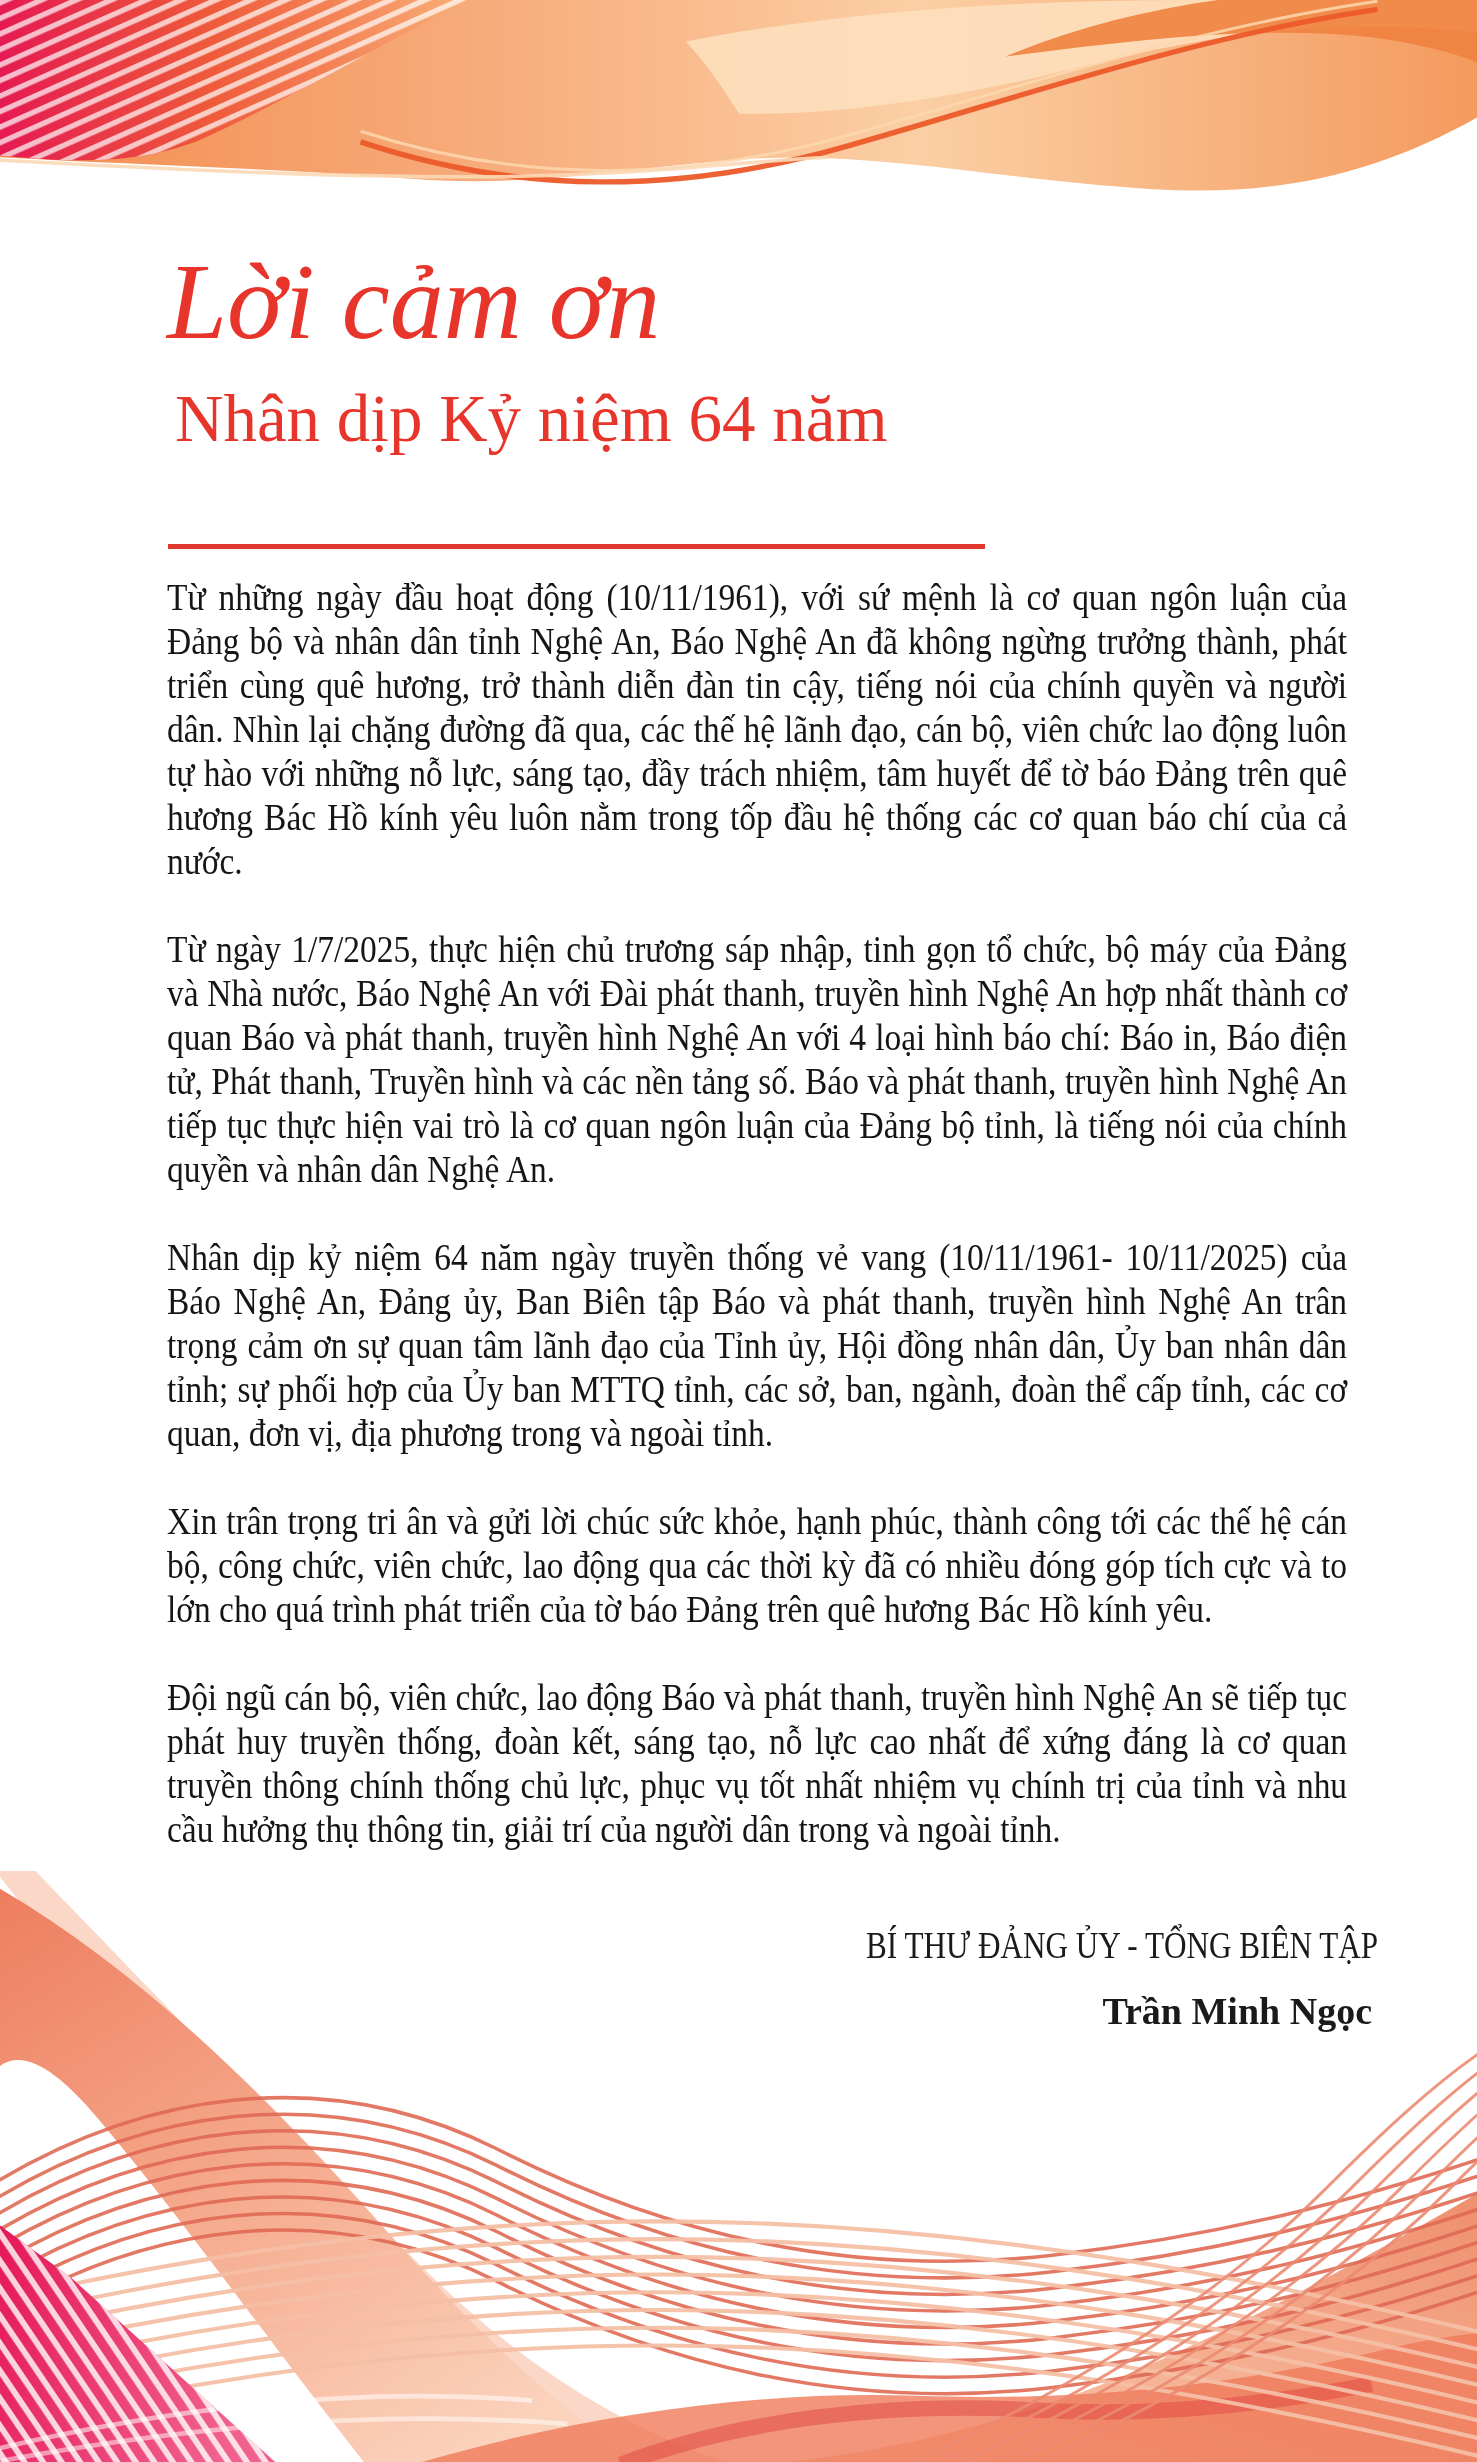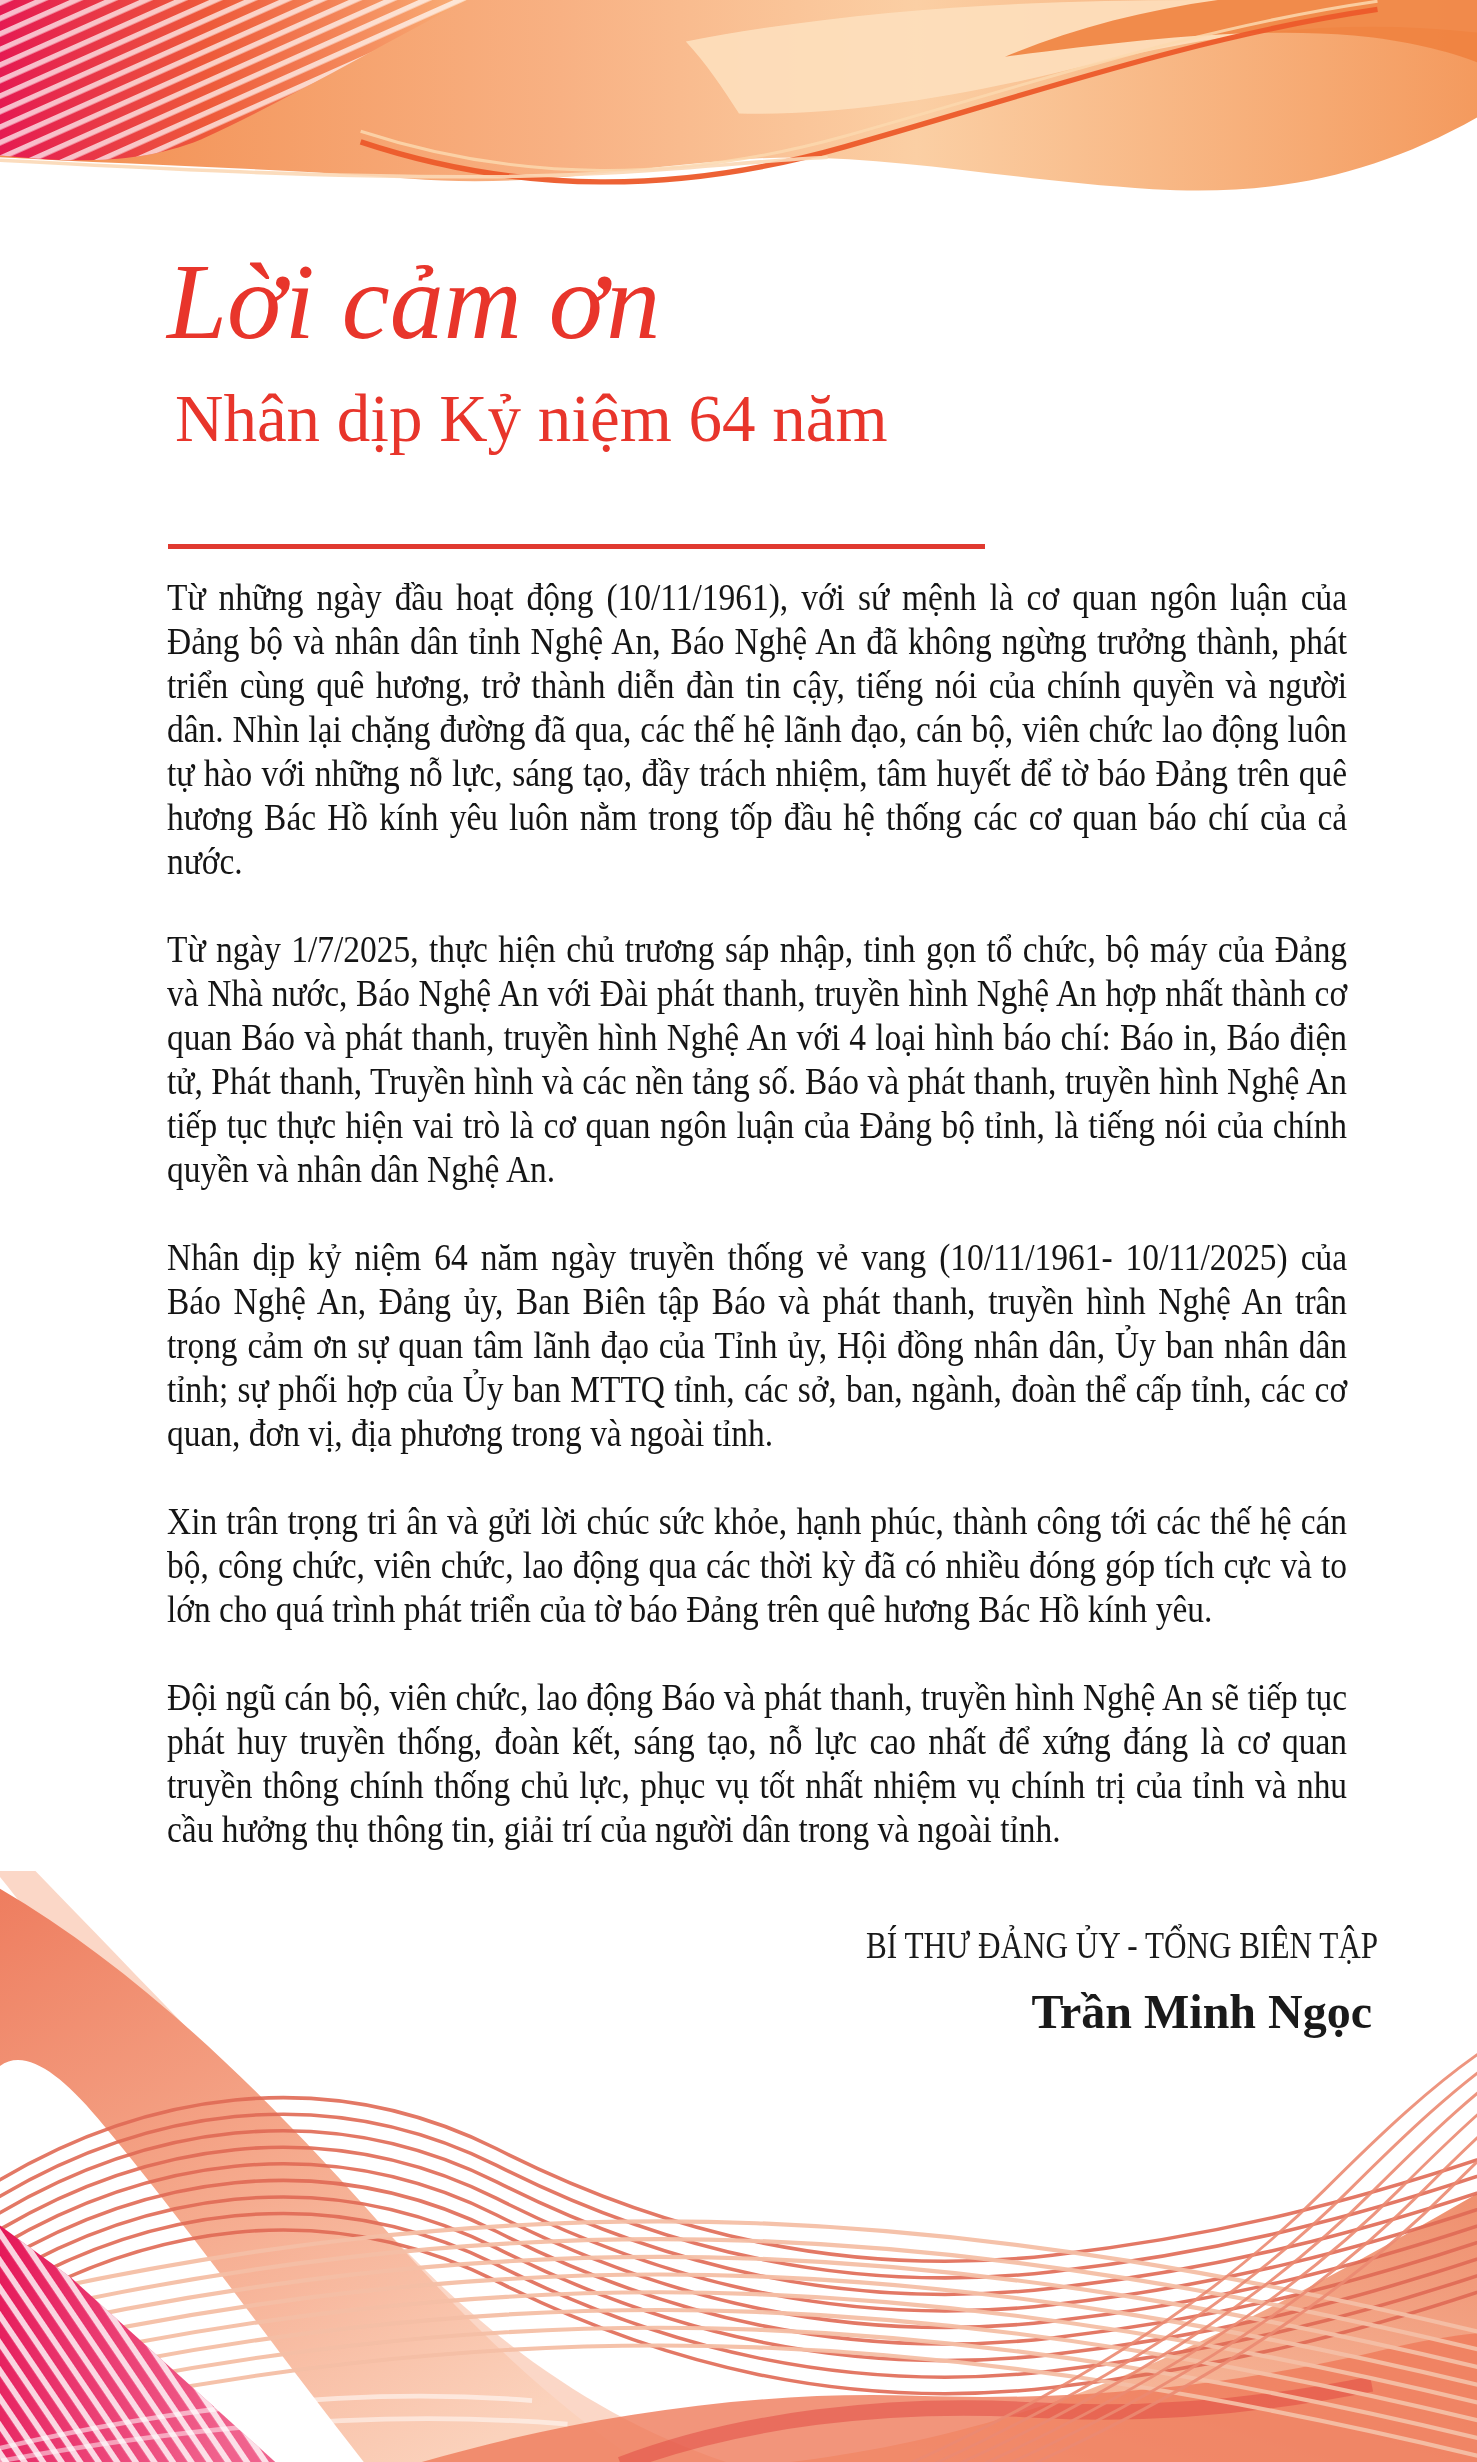--- a/index.html
+++ b/index.html
@@ -45,21 +45,21 @@
   .body-text p{margin:0 0 44px 0;}
   .signature{
     position:absolute;left:816px;top:1924px;width:556px;
     text-align:right;color:var(--sign-text,#1a1a1a);
   }
   .sig-role{
     font-size:38px;line-height:43px;white-space:nowrap;
     transform:scaleX(0.82);transform-origin:center top;
   }
   .sig-name{
-    margin-top:22.5px;font-size:48px;line-height:43px;font-weight:bold;
+    margin-top:22.5px;font-size:38px;line-height:43px;font-weight:bold;
   }
 </style>
 </head>
 <body>
 
 <div class="page">
 
   <svg class="deco deco-top" viewBox="0 0 2500 340" preserveAspectRatio="none" aria-hidden="true">
     <defs>
       <linearGradient id="tgStripe" x1="0" y1="0" x2="1" y2="0">

